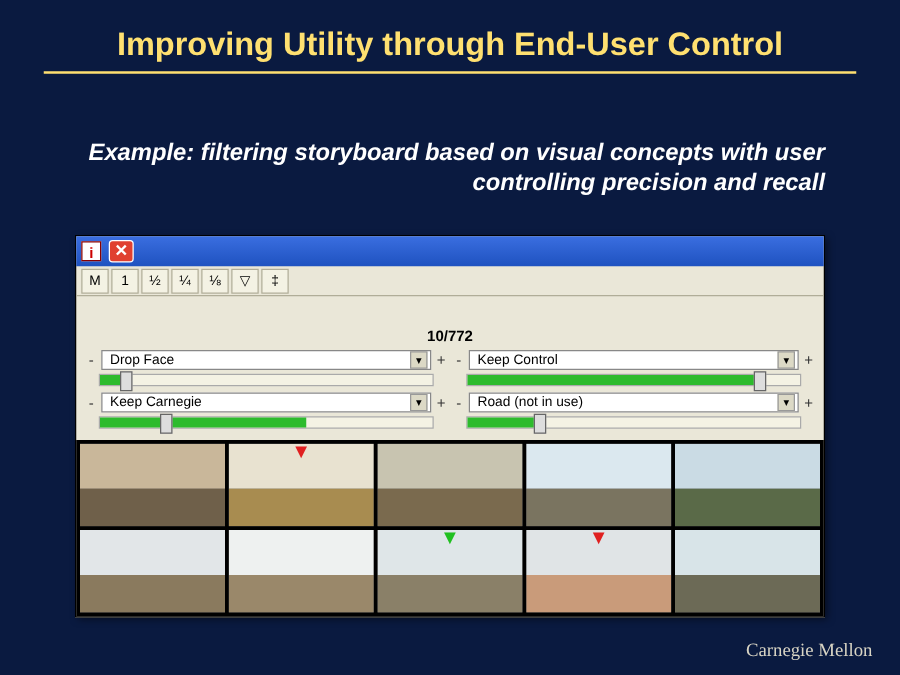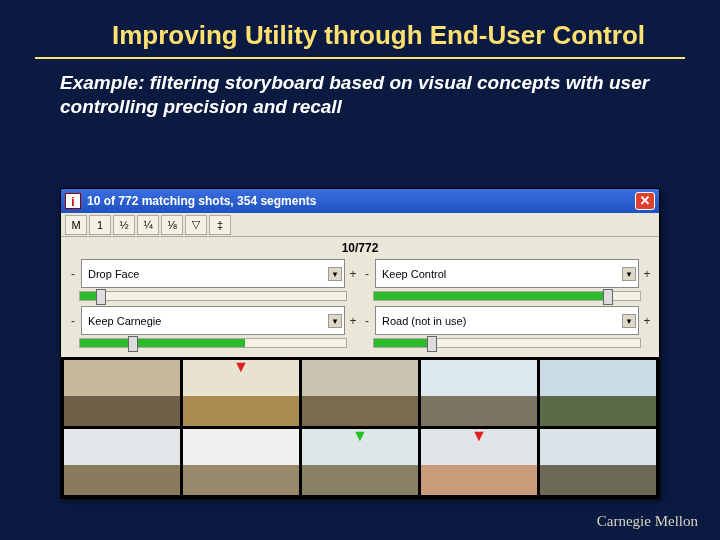--- a/index.html
+++ b/index.html
@@ -7,33 +7,34 @@
     width: 720px; height: 540px;
     background: #0a1a40;
     font-family: Arial, sans-serif;
     overflow: hidden;
     position: relative;
   }
   .slide-title {
     color: #ffe070;
     font-size: 26px;
     font-weight: bold;
-    text-align: right;
+    text-align: center;
     padding: 20px 40px 6px;
     border-bottom: 2px solid #ffe070;
     margin: 0 35px;
   }
   .slide-subtitle {
     color: #fff;
     font-size: 19px;
     font-weight: bold;
     font-style: italic;
-    text-align: left;
+    text-align: right;
     padding: 12px 60px 10px;
     line-height: 1.25;
+    margin-top: 40px;
   }
   .app-window {
     position: absolute;
     left: 60px; top: 188px;
     width: 600px;
     background: #eae7d8;
     border: 1px solid #000;
     box-shadow: 2px 2px 6px rgba(0,0,0,.5);
   }
   .titlebar {
@@ -76,39 +77,40 @@
     font-size: 11px;
     display: flex; align-items: center; justify-content: center;
     cursor: pointer;
     padding: 0 3px;
   }
   .tbtn.sym { font-family: sans-serif; }
   .counter-row {
     text-align: center;
     font-size: 12px; font-weight: bold;
     padding: 4px 0 2px;
+    margin-top: 21px;
   }
   .filters {
     display: grid;
     grid-template-columns: 1fr 1fr;
     gap: 2px 6px;
     padding: 2px 8px 6px;
   }
   .filter {
     display: flex; flex-direction: column;
   }
   .filter-top {
     display: flex; align-items: center; gap: 4px;
   }
   .pm { width: 8px; font-size: 12px; color: #333; text-align: center; }
   .combo {
     flex: 1;
     background: #fff;
     border: 1px solid #888;
-    height: 29px;
+    height: 16px;
     font-size: 11px;
     display: flex; align-items: center; justify-content: space-between;
     padding: 0 2px 0 6px;
   }
   .combo .dd {
     width: 14px; height: 14px;
     background: #dcd9c6; border: 1px solid #999;
     font-size: 9px; text-align: center; line-height: 12px;
   }
   .slider-track {
@@ -159,21 +161,20 @@
 </style>
 </head>
 <body>
 
 <div class="slide-title">Improving Utility through End-User Control</div>
 <div class="slide-subtitle">Example: filtering storyboard based on visual concepts with user controlling precision and recall</div>
 
 <div class="app-window">
   <div class="titlebar">
     <div class="app-icon">i</div>
-    <div class="title-text">10 of 772 matching shots, 354 segments</div>
     <div class="close">✕</div>
   </div>
 
   <div class="toolbar">
     <div class="tbtn sym">M</div>
     <div class="tbtn">1</div>
     <div class="tbtn">½</div>
     <div class="tbtn">¼</div>
     <div class="tbtn">⅛</div>
     <div class="tbtn sym">▽</div>

